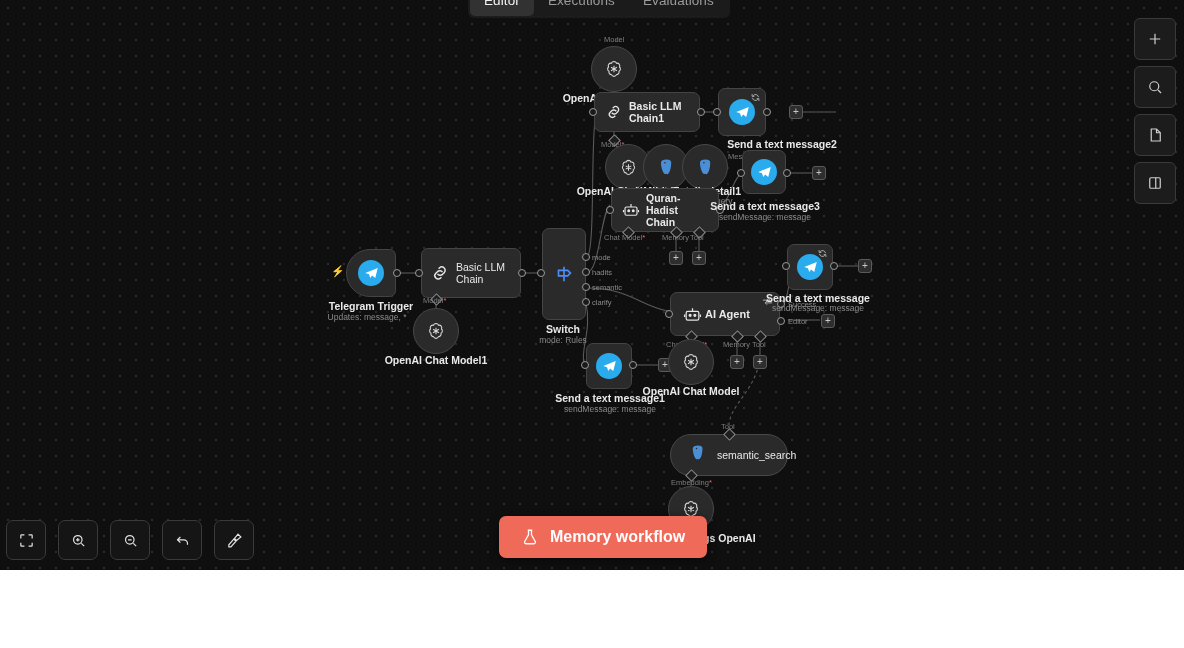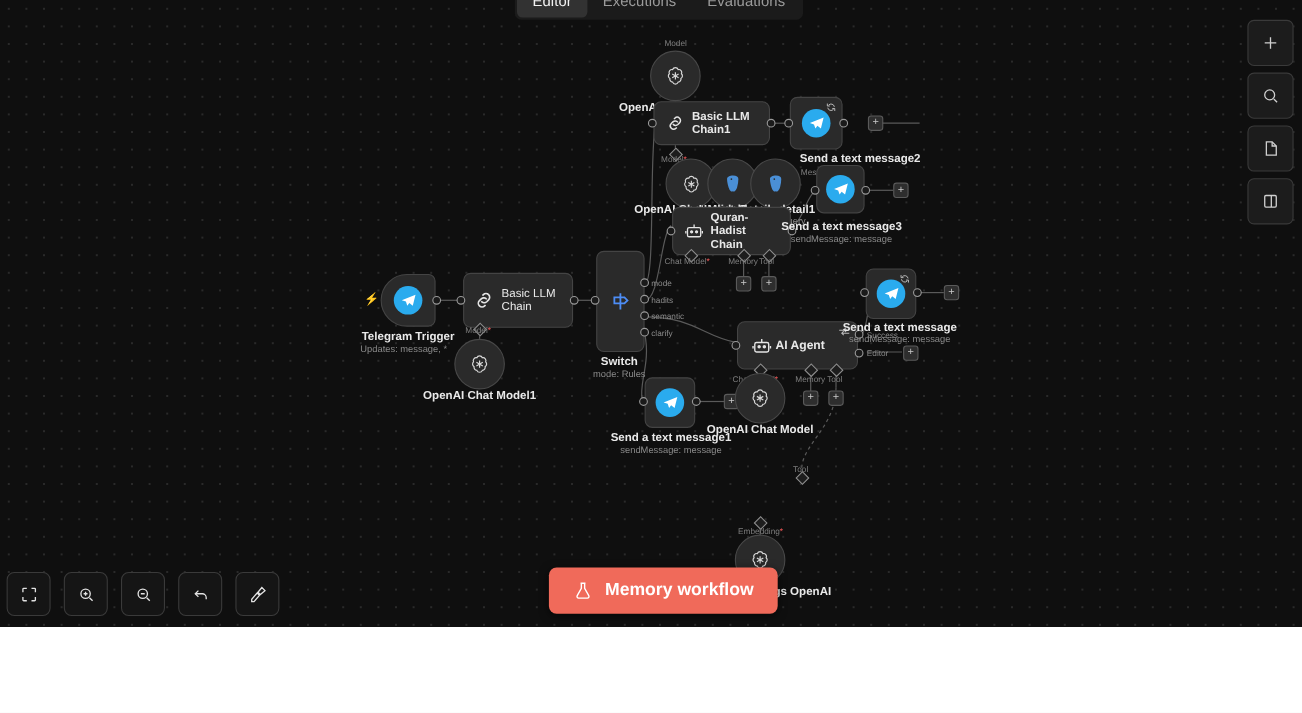--- a/index.html
+++ b/index.html
@@ -342,20 +342,28 @@
     <div class="node-sub" style="left:525px;top:404px;width:170px;">sendMessage: message</div>
 
     <div class="circle-node" style="left:668px;top:339px;">
       <svg width="20" height="20" viewBox="0 0 24 24" stroke="#d7d7d7" fill="none" stroke-width="1.3">
         <path d="M12 3a3.2 3.2 0 0 1 3 2.1 3.2 3.2 0 0 1 3.6 4.5 3.2 3.2 0 0 1-.6 5.2 3.2 3.2 0 0 1-3 4 3.2 3.2 0 0 1-6 0 3.2 3.2 0 0 1-3-4 3.2 3.2 0 0 1-.6-5.2A3.2 3.2 0 0 1 9 5.1 3.2 3.2 0 0 1 12 3z"></path>
         <path d="M12 8v8M8.5 10l7 4M15.5 10l-7 4"></path>
       </svg>
     </div>
     <div class="node-title" style="left:631px;top:385px;width:120px;">OpenAI Chat Model</div>
 
+    <div class="pill-node" style="left:670px;top:434px;width:118px;">
+      <span class="nicon">
+        <svg width="18" height="18" viewBox="0 0 24 24" fill="#4a8fd6">
+          <path d="M12 2c-4 0-7 1.4-7 4 0 3 .7 6.4 1.8 9.6.6 1.7 1.4 3.4 2.6 4.4.6.5 1.6.5 2.2-.1.6.6 1.5.7 2.2.2 1.3-1 2.2-2.8 2.8-4.6C17.5 12.3 18 9 18 6c0-2.6-2-4-6-4zm-2 5a1 1 0 1 1 0-2 1 1 0 0 1 0 2z"></path>
+        </svg>
+      </span>
+      <span style="color:#e9e9e9;font-size:10.5px;">semantic_search</span>
+    </div>
     <div class="diamond" style="left:725px;top:430px;"></div>
     <div class="diamond" style="left:687px;top:471px;"></div>
     <div class="conn-label" style="left:671px;top:478px;">
       <span>Embedding</span><span class="req">*</span>
     </div>
 
     <div class="circle-node" style="left:668px;top:486px;">
       <svg width="20" height="20" viewBox="0 0 24 24" stroke="#d7d7d7" fill="none" stroke-width="1.3">
         <path d="M12 3a3.2 3.2 0 0 1 3 2.1 3.2 3.2 0 0 1 3.6 4.5 3.2 3.2 0 0 1-.6 5.2 3.2 3.2 0 0 1-3 4 3.2 3.2 0 0 1-6 0 3.2 3.2 0 0 1-3-4 3.2 3.2 0 0 1-.6-5.2A3.2 3.2 0 0 1 9 5.1 3.2 3.2 0 0 1 12 3z"></path>
         <path d="M12 8v8M8.5 10l7 4M15.5 10l-7 4"></path>

